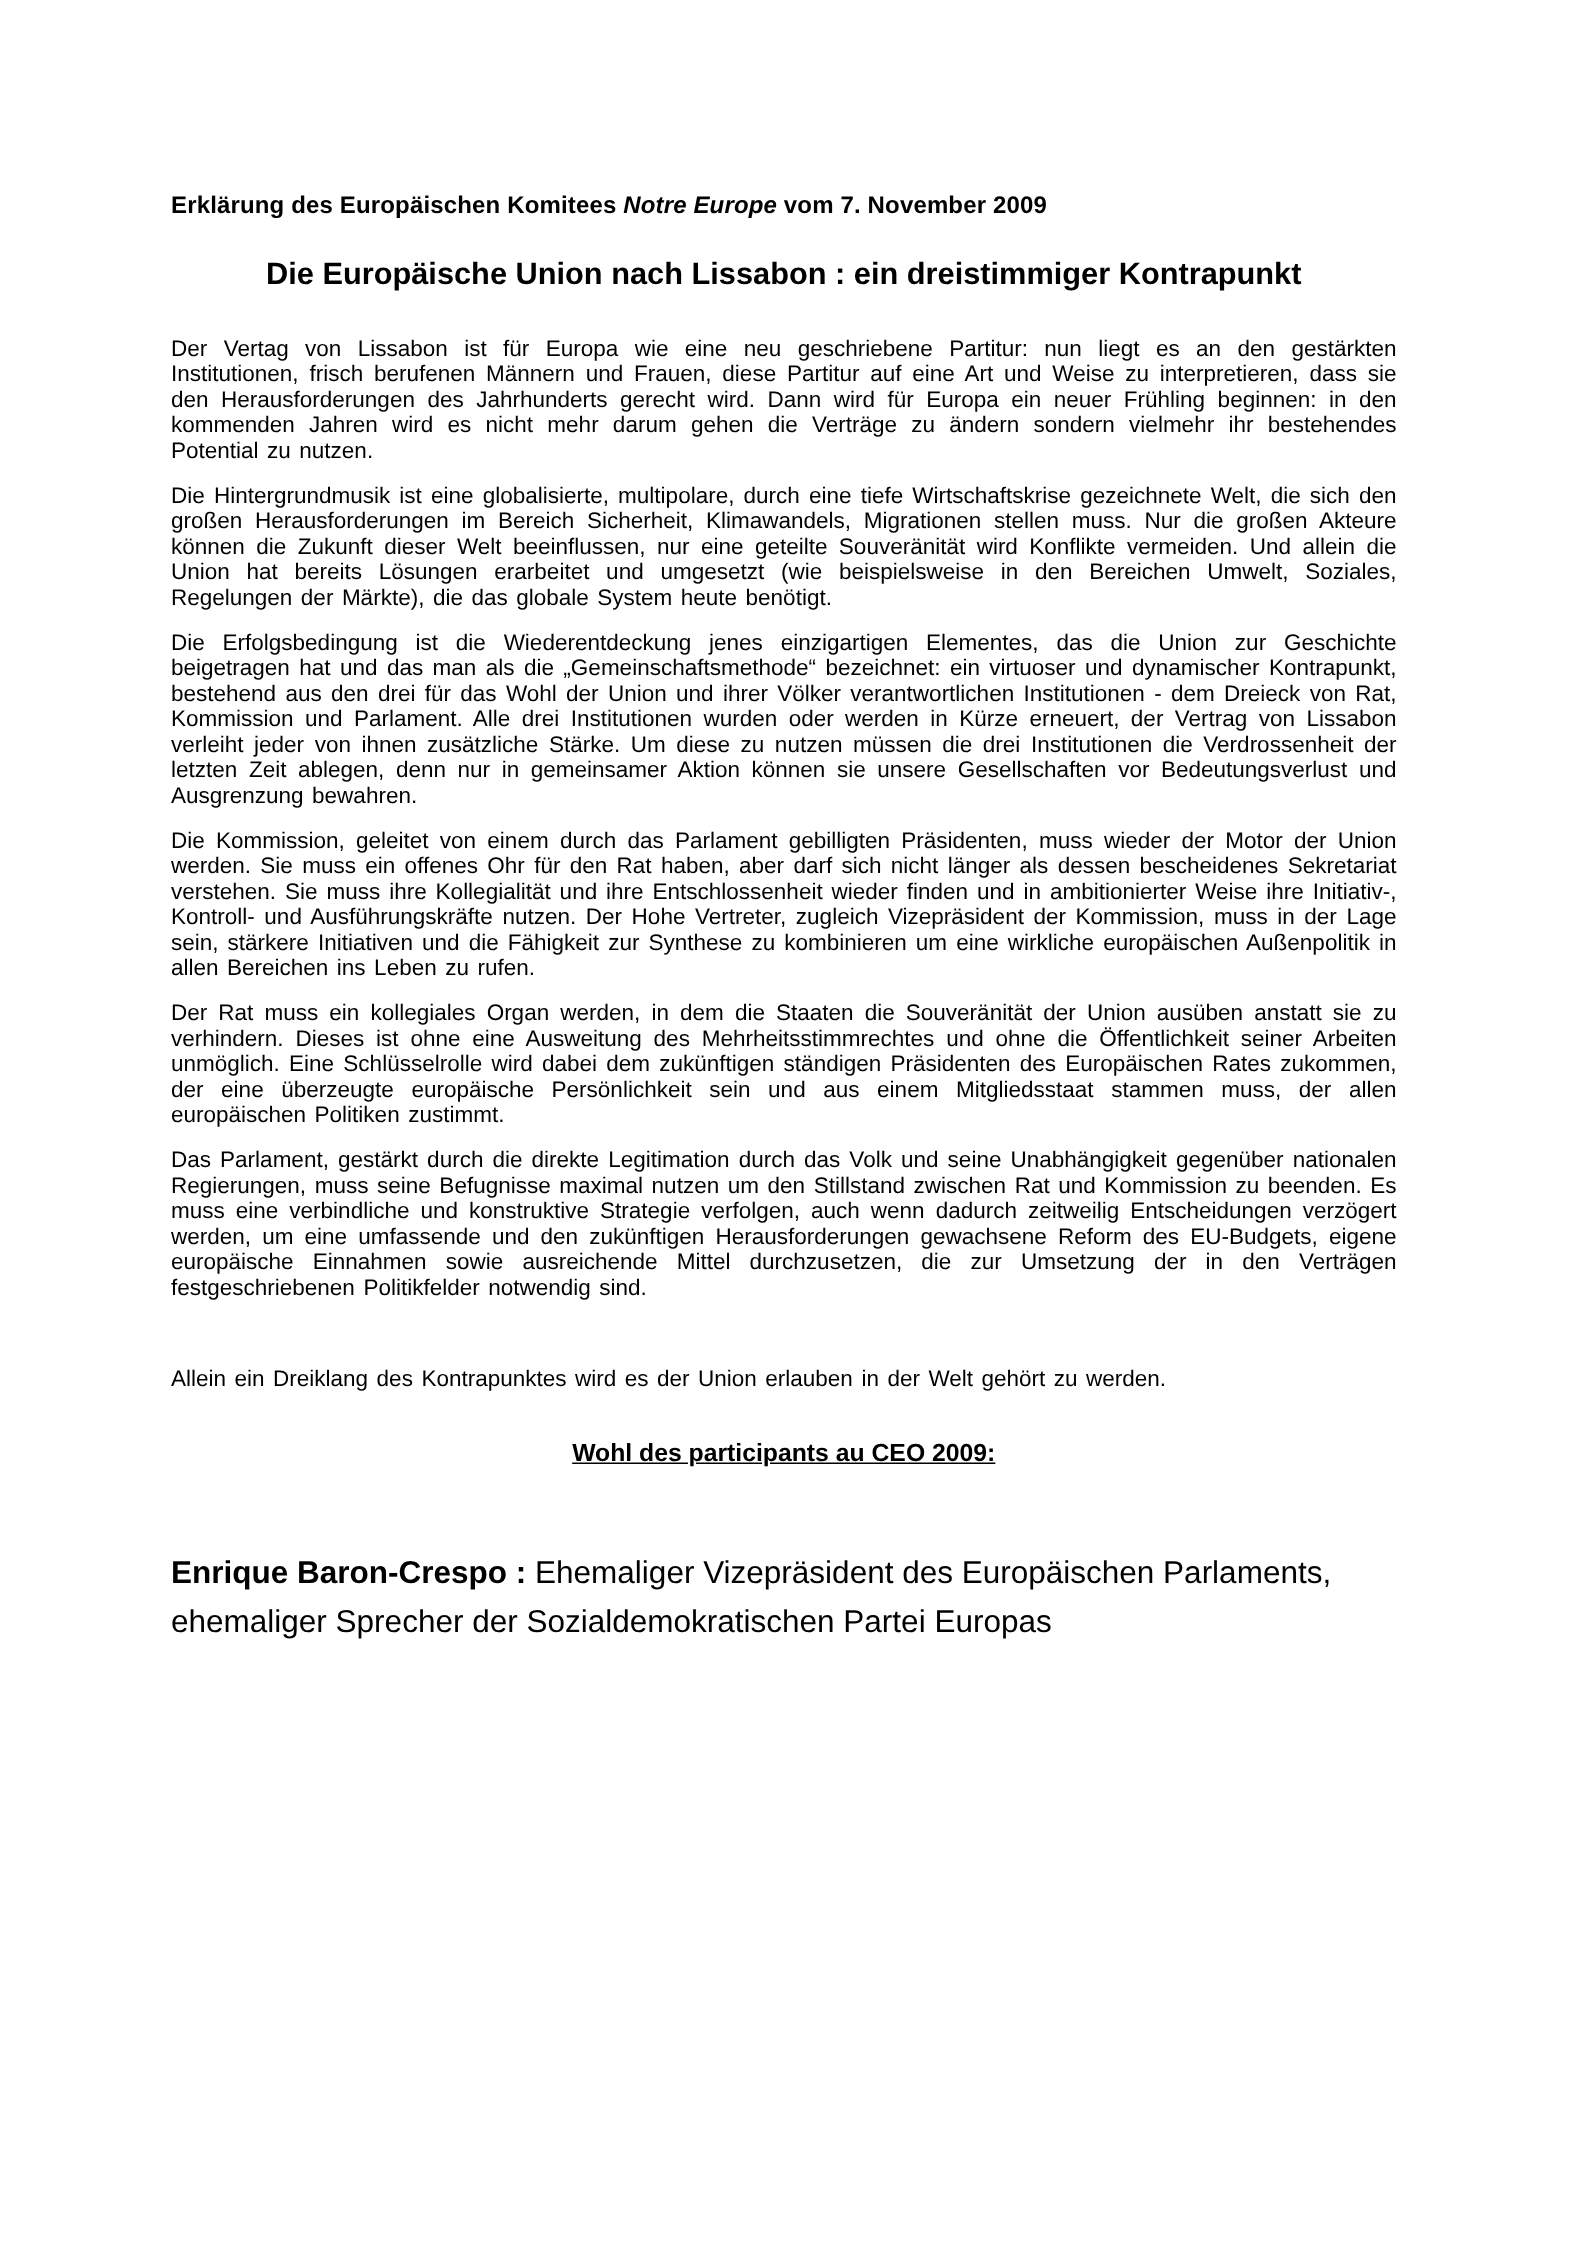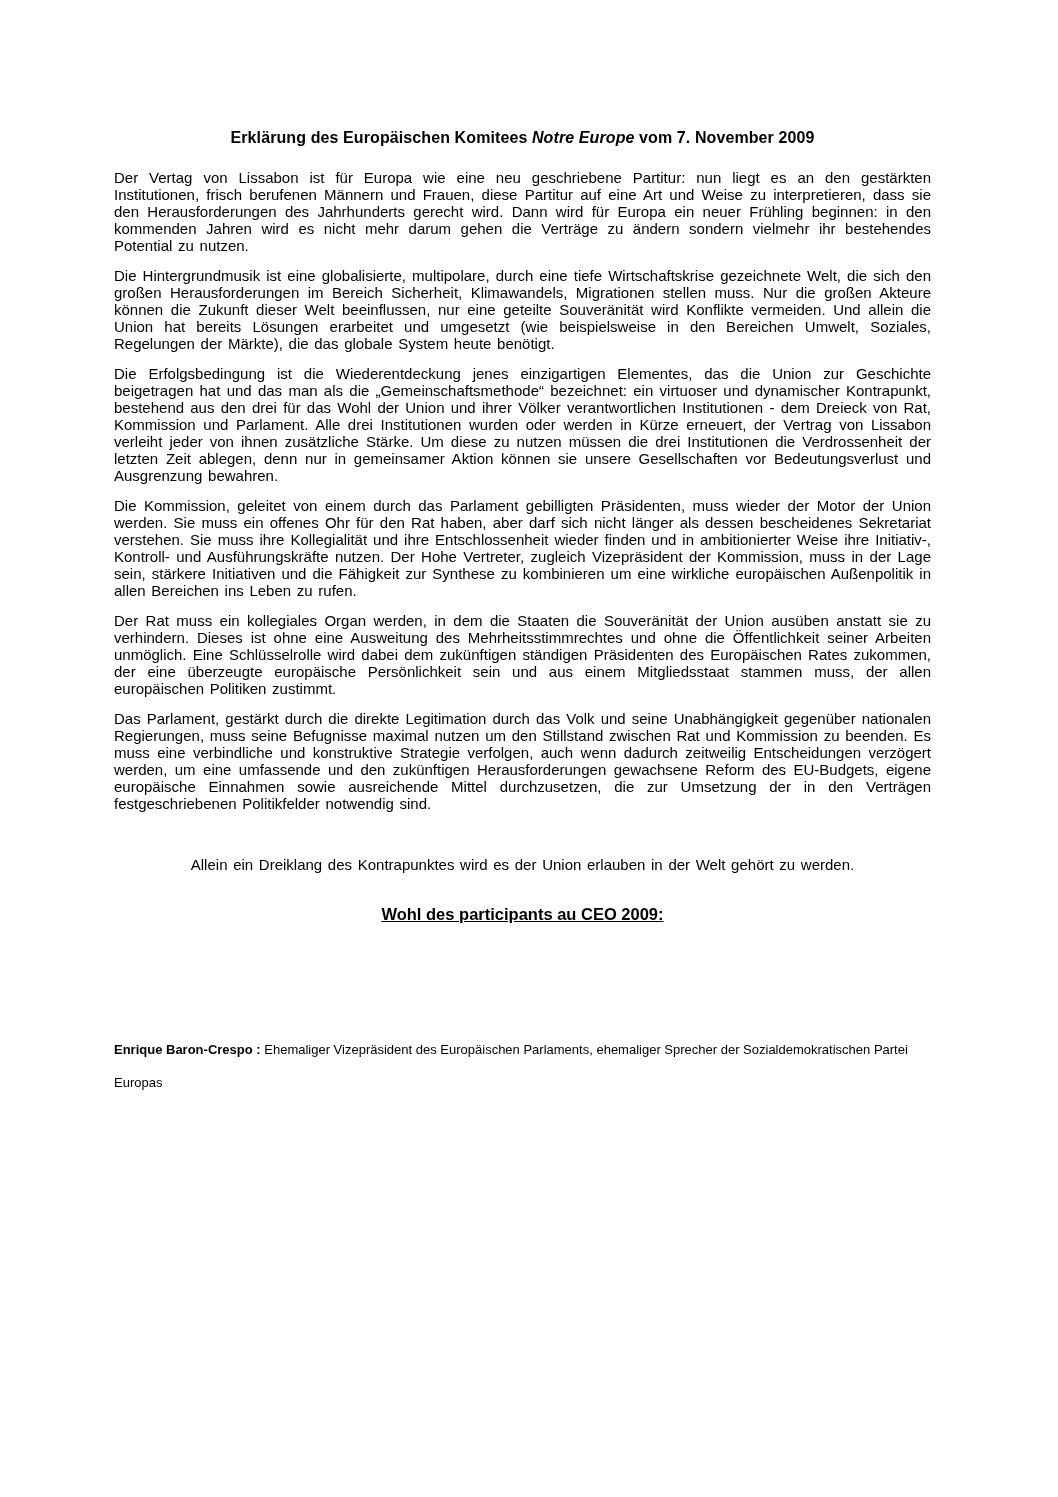--- a/index.html
+++ b/index.html
@@ -11,21 +11,21 @@
     color: #000000;
     overflow: hidden;
   }
   .page {
     width: 1058px;
     height: 1497px;
     background: #ffffff;
     padding: 127px 127px 0 114px;
   }
   .doc-header {
-    text-align: center;
+    text-align: left;
     font-weight: bold;
     font-size: 16px;
     line-height: 21px;
     margin-bottom: 21px;
     letter-spacing: 0.1px;
   }
   .doc-header em { font-style: italic; font-weight: bold; }
   .doc-title {
     text-align: center;
     font-weight: bold;
@@ -33,46 +33,47 @@
     line-height: 27px;
     margin-bottom: 28px;
   }
   .body-para {
     font-size: 15px;
     line-height: 17px;
     text-align: justify;
     margin-bottom: 13px;
     word-spacing: 1.5px;
   }
-  .body-para.last { text-align: center; margin-top: 44px; }
+  .body-para.last { text-align: left; margin-top: 44px; }
   .section-heading {
     text-align: center;
     font-weight: bold;
     font-size: 16.5px;
     line-height: 22px;
     text-decoration: underline;
     margin-top: 30px;
   }
   .participant {
-    margin-top: 108px;
-    font-size: 13px;
+    margin-top: 52px;
+    font-size: 21px;
     line-height: 33px;
     text-align: left;
   }
   .participant .name { font-weight: bold; }
 </style>
 </head>
 <body>
 
 <div class="page">
 
   <div class="doc-header">
     <span>Erklärung des Europäischen Komitees </span><em>Notre Europe</em><span> vom 7. November 2009</span>
   </div>
 
+  <h1 class="doc-title">Die Europäische Union nach Lissabon : ein dreistimmiger Kontrapunkt</h1>
 
   <p class="body-para">Der Vertag von Lissabon ist für Europa wie eine neu geschriebene Partitur: nun liegt es an den gestärkten Institutionen, frisch berufenen Männern und Frauen, diese Partitur auf eine Art und Weise zu interpretieren, dass sie den Herausforderungen des Jahrhunderts gerecht wird. Dann wird für Europa ein neuer Frühling beginnen: in den kommenden Jahren wird es nicht mehr darum gehen die Verträge zu ändern sondern vielmehr ihr bestehendes Potential zu nutzen.</p>
   <p class="body-para">Die Hintergrundmusik ist eine globalisierte, multipolare, durch eine tiefe Wirtschaftskrise gezeichnete Welt, die sich den großen Herausforderungen im Bereich Sicherheit, Klimawandels, Migrationen stellen muss. Nur die großen Akteure können die Zukunft dieser Welt beeinflussen, nur eine geteilte Souveränität wird Konflikte vermeiden. Und allein die Union hat bereits Lösungen erarbeitet und umgesetzt (wie beispielsweise in den Bereichen Umwelt, Soziales, Regelungen der Märkte), die das globale System heute benötigt.</p>
   <p class="body-para">Die Erfolgsbedingung ist die Wiederentdeckung jenes einzigartigen Elementes, das die Union zur Geschichte beigetragen hat und das man als die „Gemeinschaftsmethode“ bezeichnet: ein virtuoser und dynamischer Kontrapunkt, bestehend aus den drei für das Wohl der Union und ihrer Völker verantwortlichen Institutionen - dem Dreieck von Rat, Kommission und Parlament. Alle drei Institutionen wurden oder werden in Kürze erneuert, der Vertrag von Lissabon verleiht jeder von ihnen zusätzliche Stärke. Um diese zu nutzen müssen die drei Institutionen die Verdrossenheit der letzten Zeit ablegen, denn nur in gemeinsamer Aktion können sie unsere Gesellschaften vor Bedeutungsverlust und Ausgrenzung bewahren.</p>
   <p class="body-para">Die Kommission, geleitet von einem durch das Parlament gebilligten Präsidenten, muss wieder der Motor der Union werden. Sie muss ein offenes Ohr für den Rat haben, aber darf sich nicht länger als dessen bescheidenes Sekretariat verstehen. Sie muss ihre Kollegialität und ihre Entschlossenheit wieder finden und in ambitionierter Weise ihre Initiativ-, Kontroll- und Ausführungskräfte nutzen. Der Hohe Vertreter, zugleich Vizepräsident der Kommission, muss in der Lage sein, stärkere Initiativen und die Fähigkeit zur Synthese zu kombinieren um eine wirkliche europäischen Außenpolitik in allen Bereichen ins Leben zu rufen.</p>
   <p class="body-para">Der Rat muss ein kollegiales Organ werden, in dem die Staaten die Souveränität der Union ausüben anstatt sie zu verhindern. Dieses ist ohne eine Ausweitung des Mehrheitsstimmrechtes und ohne die Öffentlichkeit seiner Arbeiten unmöglich. Eine Schlüsselrolle wird dabei dem zukünftigen ständigen Präsidenten des Europäischen Rates zukommen, der eine überzeugte europäische Persönlichkeit sein und aus einem Mitgliedsstaat stammen muss, der allen europäischen Politiken zustimmt.</p>
   <p class="body-para">Das Parlament, gestärkt durch die direkte Legitimation durch das Volk und seine Unabhängigkeit gegenüber nationalen Regierungen, muss seine Befugnisse maximal nutzen um den Stillstand zwischen Rat und Kommission zu beenden. Es muss eine verbindliche und konstruktive Strategie verfolgen, auch wenn dadurch zeitweilig Entscheidungen verzögert werden, um eine umfassende und den zukünftigen Herausforderungen gewachsene Reform des EU-Budgets, eigene europäische Einnahmen sowie ausreichende Mittel durchzusetzen, die zur Umsetzung der in den Verträgen festgeschriebenen Politikfelder notwendig sind.</p>
   <p class="body-para last">Allein ein Dreiklang des Kontrapunktes wird es der Union erlauben in der Welt gehört zu werden.</p>
 
   <h2 class="section-heading">Wohl des participants au CEO 2009:</h2>

